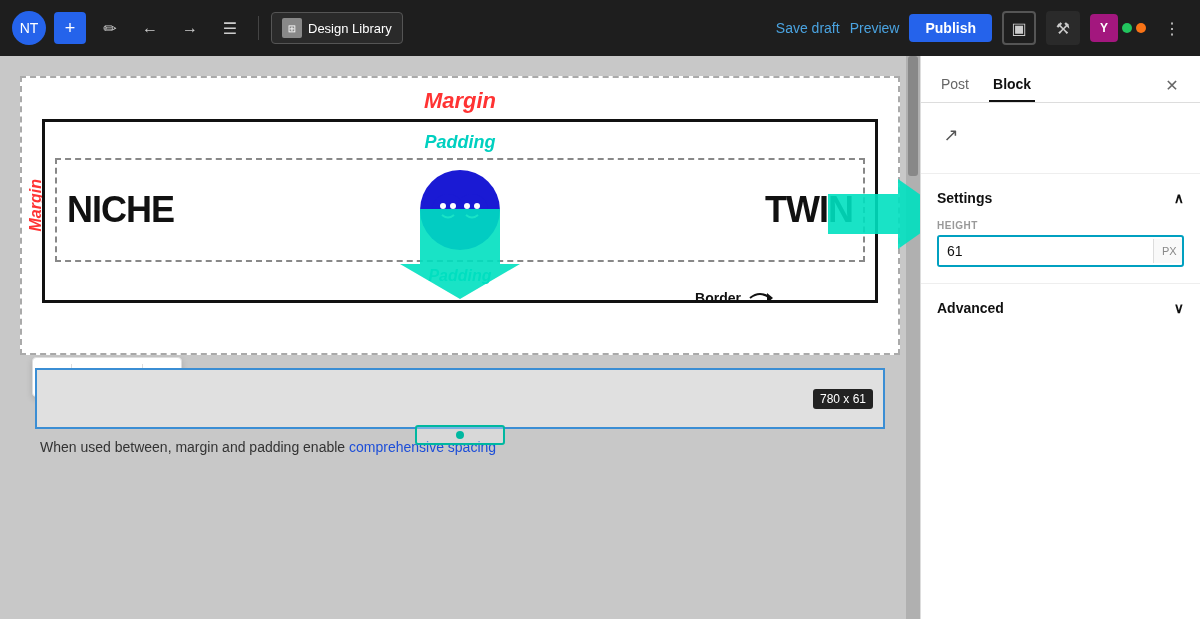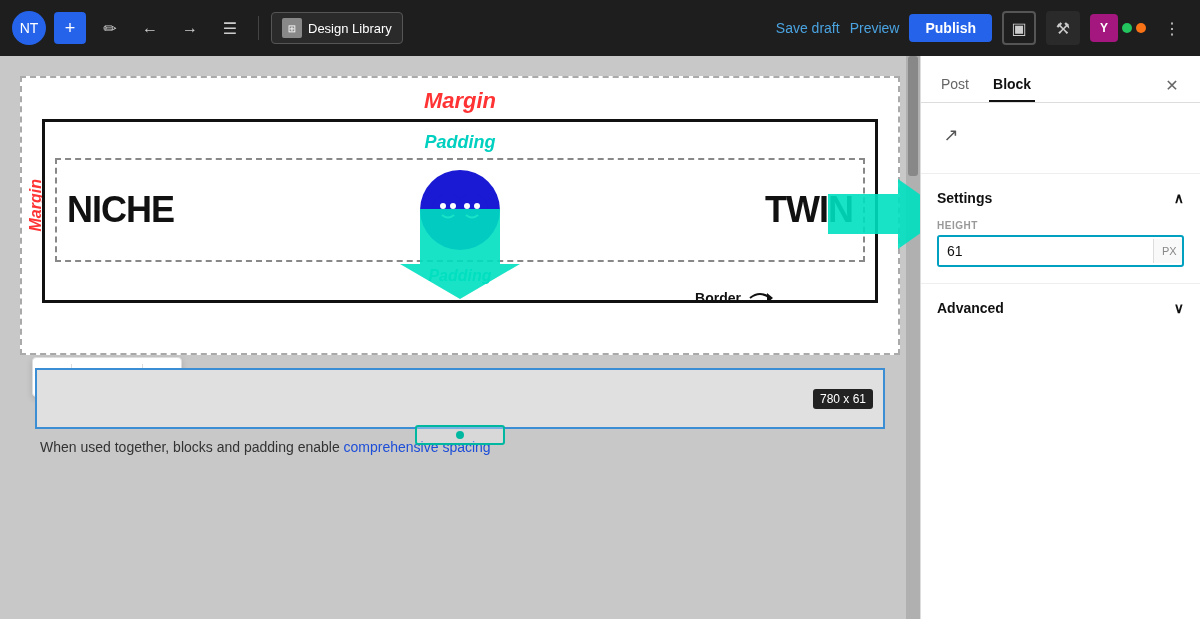--- a/index.html
+++ b/index.html
@@ -572,21 +572,21 @@
       <div class="spacer-block" style="margin-top:-5px;">
         <span class="spacer-label">780 x 61</span>
         <div class="spacer-handle">
           <div class="spacer-handle-bar">
             <div class="spacer-handle-dot"></div>
           </div>
         </div>
       </div>
 
       <div class="bottom-text">
-        <span>When used together, blocks and padding enable </span><span class="highlight">comprehensive spacing</span>
+        <span>When used between, margin and padding enable </span><span class="highlight">comprehensive spacing</span>
       </div>
 
     </div>
   </div>
 
   <div class="right-panel">
 
     <div class="right-panel-tabs">
       <div class="panel-tab">
         <span>Post</span>

